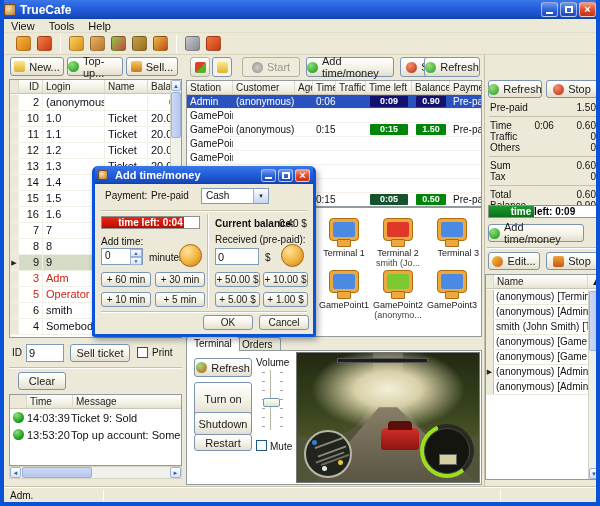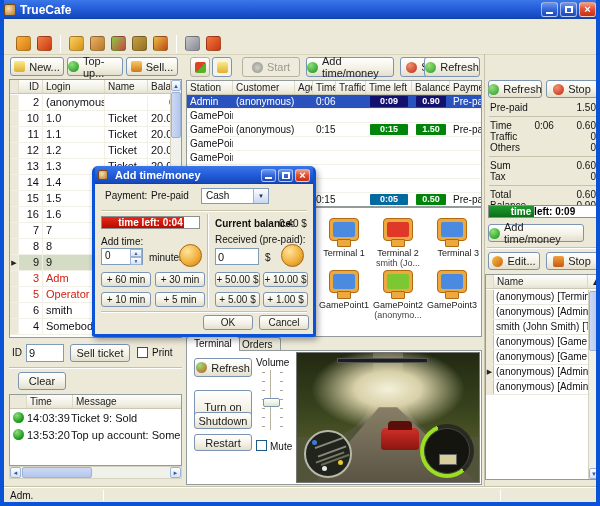--- a/index.html
+++ b/index.html
@@ -137,20 +137,25 @@
       <span class="tb">
           <span class="minbar"></span>
         </span>
       <span class="tb">
           <span class="maxbox"></span>
         </span>
       <span class="tb close">×</span>
     </span>
   </div>
 
+  <div class="menubar">
+      <span class="mitem">View</span>
+      <span class="mitem">Tools</span>
+      <span class="mitem">Help</span>
+    </div>
   <div class="toolbar">
       <span class="tgroup">
         <span class="tico" style="background: linear-gradient(135deg, rgb(246, 183, 60), rgb(216, 120, 24)); border: 1px solid rgba(0, 0, 0, 0.25);"></span>
         <span class="tico" style="background: linear-gradient(135deg, rgb(240, 128, 72), rgb(204, 58, 16)); border: 1px solid rgba(0, 0, 0, 0.25);"></span>
       </span>
       <span class="tsep"></span>
       <span class="tgroup">
         <span class="tico" style="background: linear-gradient(135deg, rgb(248, 208, 96), rgb(216, 144, 24)); border: 1px solid rgba(0, 0, 0, 0.25);"></span>
         <span class="tico" style="background: linear-gradient(135deg, rgb(232, 176, 104), rgb(184, 120, 40)); border: 1px solid rgba(0, 0, 0, 0.25);"></span>
         <span class="tico" style="background: linear-gradient(135deg, rgb(136, 204, 68), rgb(204, 68, 68)); border: 1px solid rgba(0, 0, 0, 0.25);"></span>
@@ -452,21 +457,21 @@
           <span class="s6"></span>
           <span class="s7" style="flex: 1 1 0%;"></span>
         </div>
         <div class="srow">
           <span class="s0">Terminal 2</span>
           <span class="s1">smith (John ...</span>
           <span class="s2"></span>
           <span class="s3">0:15</span>
           <span class="s4"></span>
           <span class="s5">
-            <span class="badge" style="background: #0369a1;">0:05</span>
+            <span class="badge" style="background: #14532d;">0:05</span>
           </span>
           <span class="s6">
             <span class="badge" style="background: rgb(0, 133, 10);">0.50</span>
           </span>
           <span class="s7" style="flex: 1 1 0%;">Pre-paid</span>
         </div>
       </div>
   </div>
 
   <div class="tblbox" style="left:182px;top:207px;width:296px;height:130px;">
@@ -513,24 +518,24 @@
   </div>
 
   <div class="tab active" style="left:182px;top:336px;"><span>Terminal</span></div>
   <div class="tab" style="left:230px;top:337px;"><span>Orders</span></div>
   <div class="tblbox" style="left:182px;top:350px;width:296px;height:135px;"></div>
 
   <div class="abs xpbtn" style="left:190px;top:358px;width:58px;height:19px;z-index:3;">
     <span class="bico" style="background:radial-gradient(circle at 35% 30%,#9ae07a,#c05818);"></span>
     <span>Refresh</span>
   </div>
-  <div class="abs xpbtn" style="left:190px;top:390px;width:58px;height:34px;z-index:3;justify-content:center;">
+  <div class="abs xpbtn" style="left:190px;top:382px;width:58px;height:34px;z-index:3;justify-content:center;">
       <span>Turn on</span>
     </div>
-  <div class="abs xpbtn" style="left:190px;top:412px;width:58px;height:17px;z-index:3;">
+  <div class="abs xpbtn" style="left:190px;top:412px;width:58px;height:23px;z-index:3;">
       <span>Shutdown</span>
     </div>
   <div class="abs xpbtn" style="left:190px;top:434px;width:58px;height:17px;z-index:3;">
       <span>Restart</span>
     </div>
 
   <span class="abs dlbl" style="left:252px;top:357px;z-index:3;">Volume</span>
   <div class="abs vticks" style="left:258px;top:372px;height:56px;z-index:3;"></div>
   <div class="abs vticks" style="left:276px;top:372px;height:56px;z-index:3;"></div>
   <div class="abs vtrack" style="left:266px;top:370px;height:60px;z-index:3;"></div>

